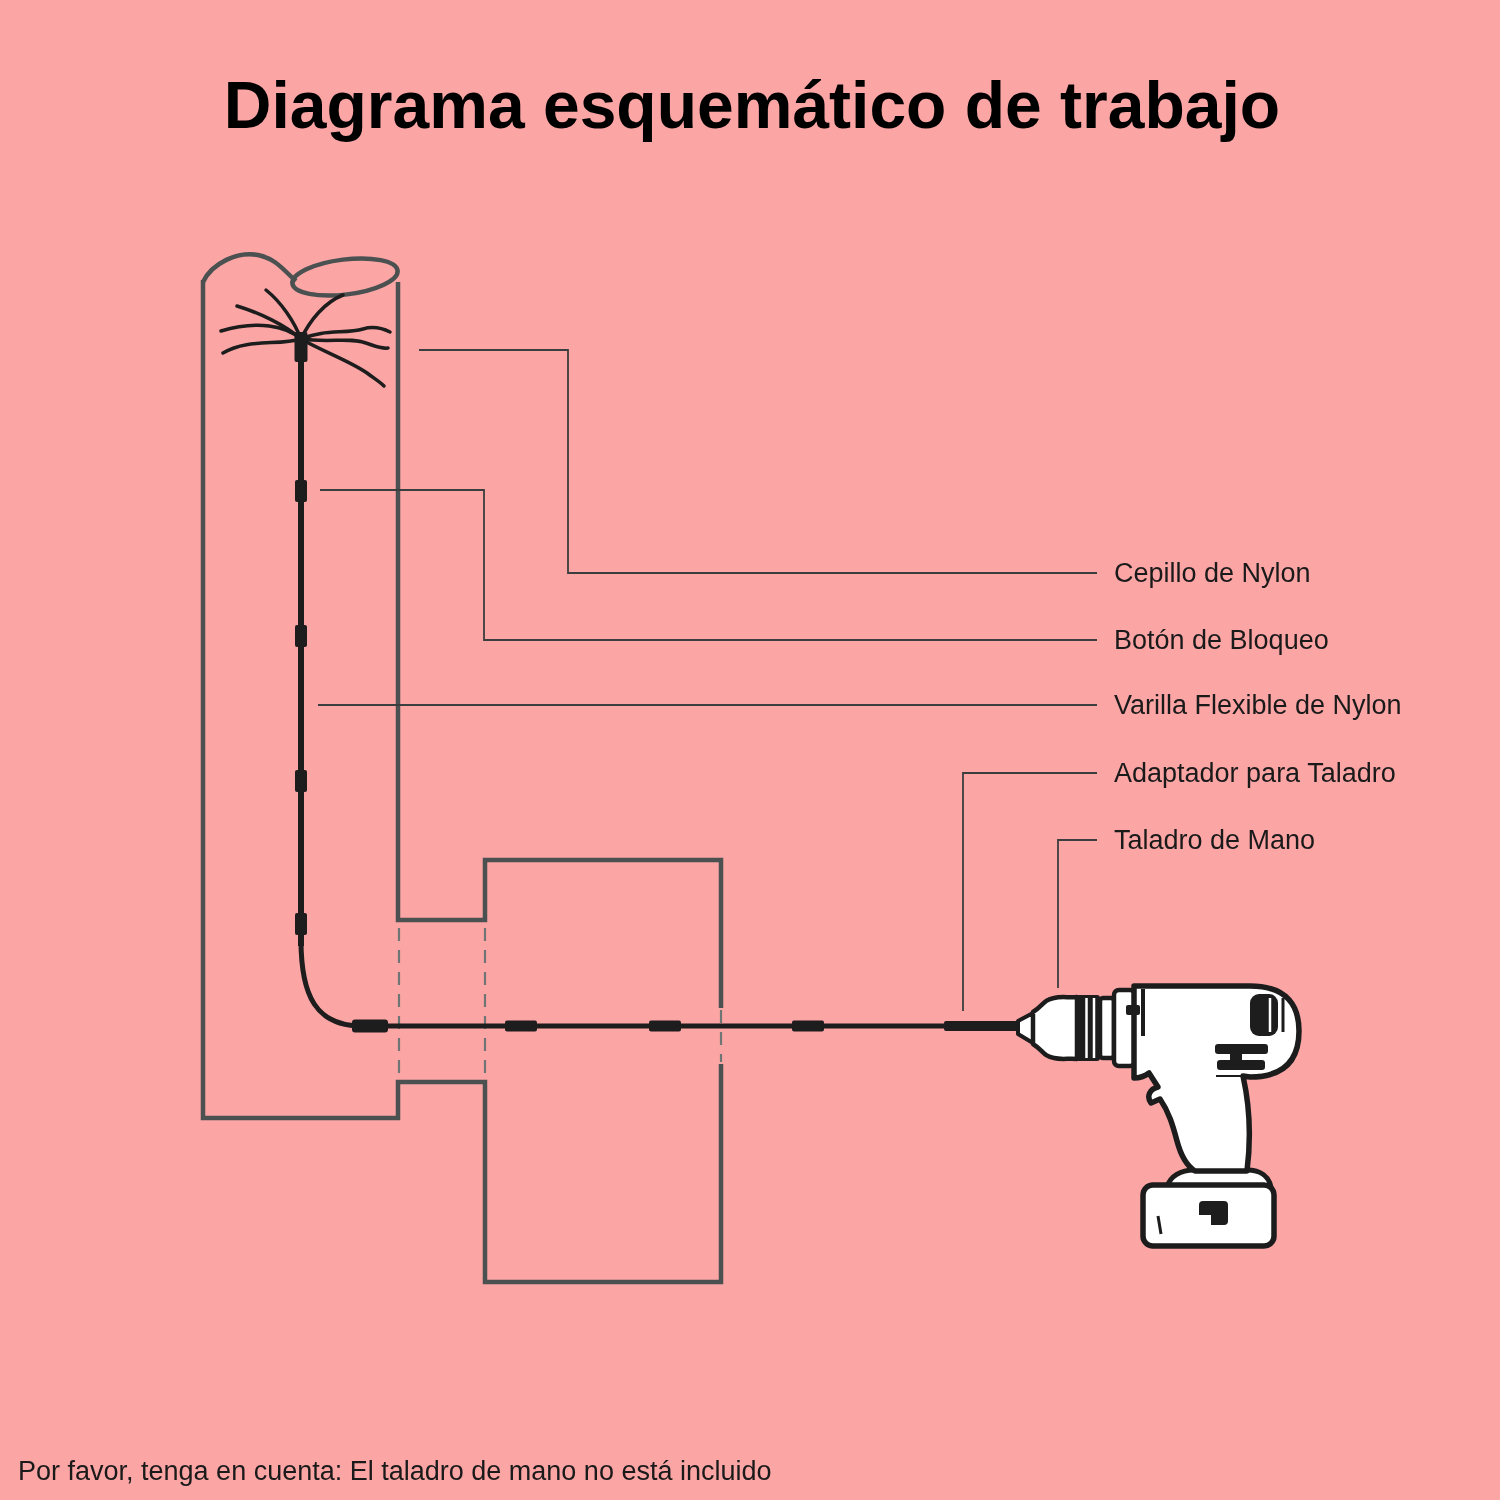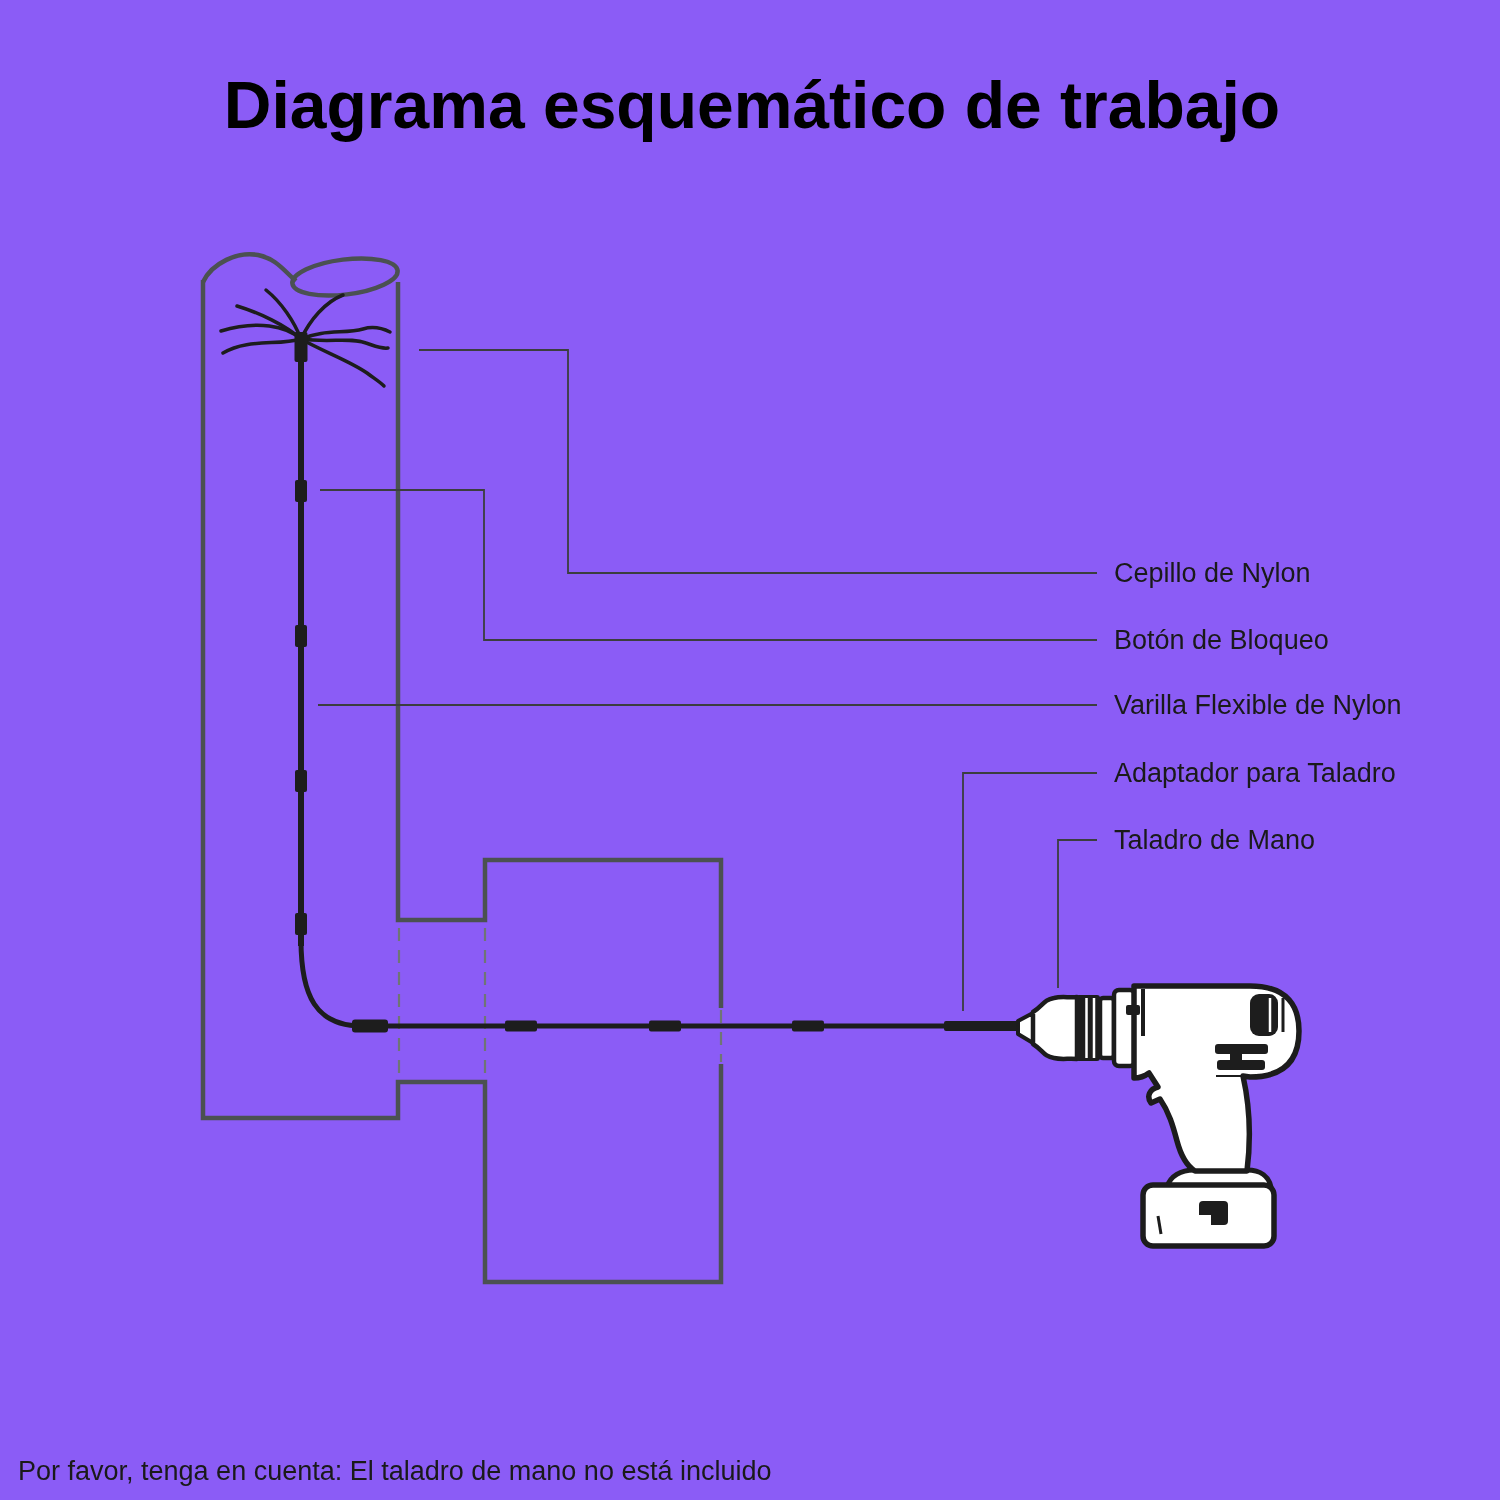--- a/index.html
+++ b/index.html
@@ -1,19 +1,19 @@
 <!DOCTYPE html>
 <html><head>
 <meta charset="utf-8">
 <style>
   html,body{margin:0;padding:0;background:#ffffff;}
   .page{
     position:relative;
     width:1500px;height:1500px;
-    background:#8b5cf6;
+    background:#fca5a5;
     font-family:"Liberation Sans", sans-serif;
     overflow:hidden;
   }
   svg{display:block;}
   .title-text{
     font-family:"Liberation Sans", sans-serif;
     font-weight:bold;
     font-size:66px;
     fill:#000000;
   }

